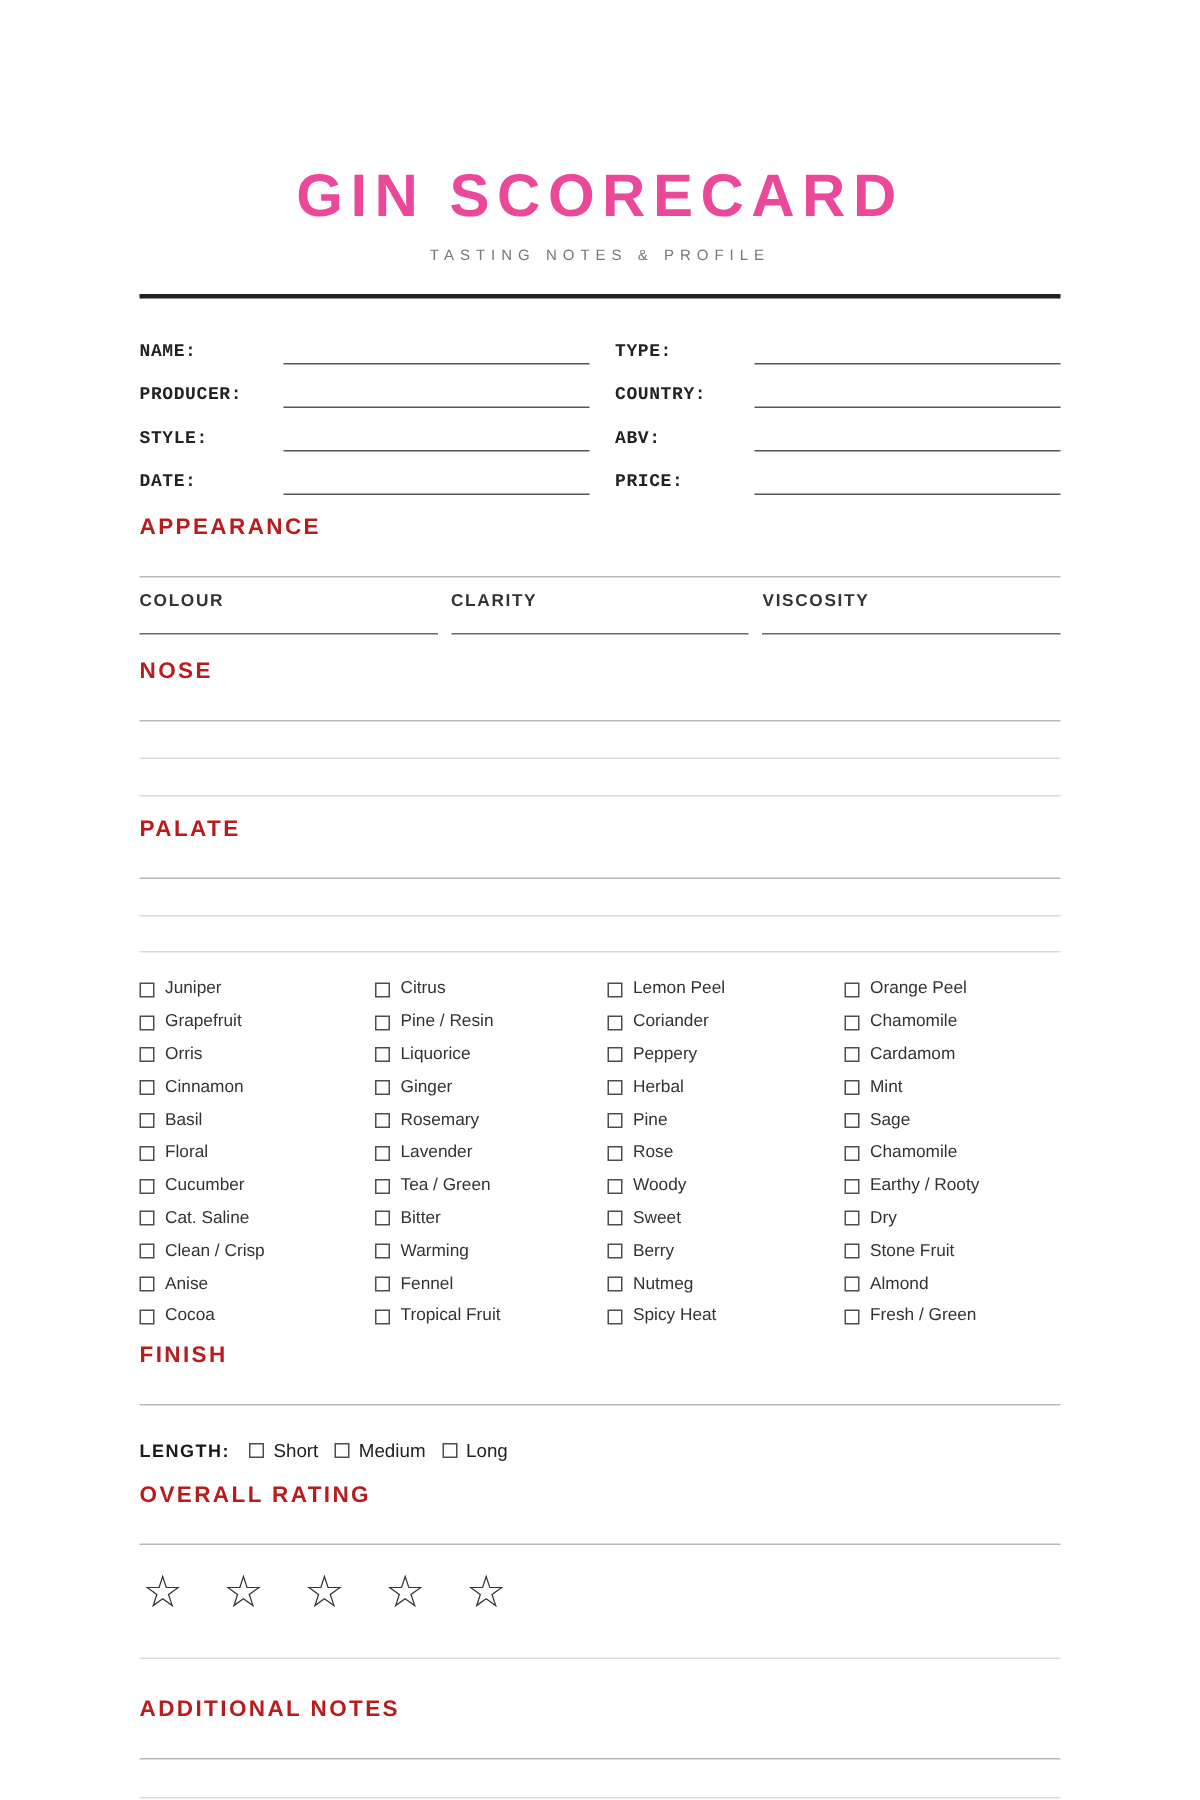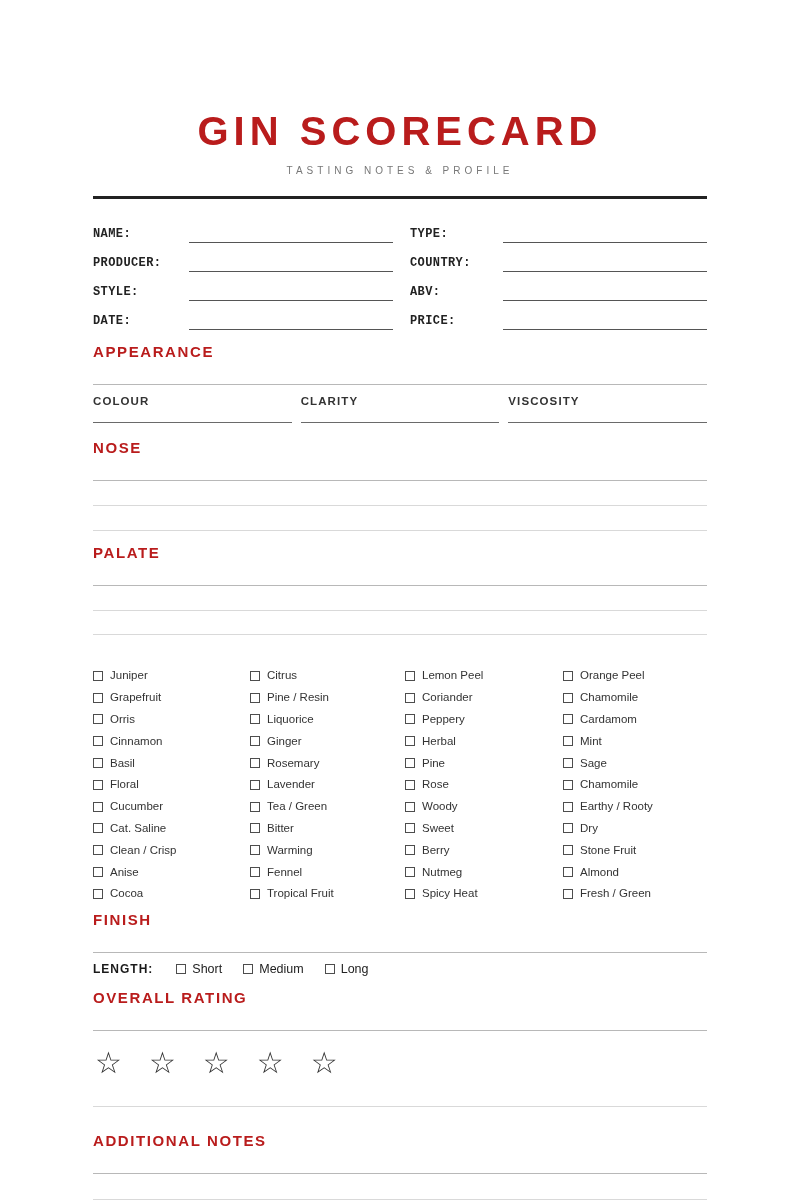--- a/index.html
+++ b/index.html
@@ -8,21 +8,21 @@
     width:800px; height:1200px; overflow:hidden;
     font-family:"Liberation Sans", sans-serif;
     color:#1a1a1a;
   }
   .page { width:800px; height:1200px; padding:0 93px; }
 
   
   .doc-title {
     margin-top:110px; text-align:center;
     font-size:40px; line-height:42px; font-weight:bold;
-    letter-spacing:5px; color:#b91c1c;
+    letter-spacing:5px; color:#ec4899;
   }
   .doc-subtitle {
     margin-top:11px; text-align:center;
     font-size:10px; line-height:16px; letter-spacing:4px;
     color:#777777;
   }
   .rule-thick { margin-top:17px; height:3px; background:#222222; }
 
   
   .fields {
@@ -65,40 +65,40 @@
 
   
   .wline { border-bottom:1px solid #d9d9d9; }
   .wl-24 { margin-top:24px; }
   .wl-23 { margin-top:23px; }
   .wl-post-stars { margin-top:26px; }
   .wl-notes1 { margin-top:25px; }
 
   
   .aroma-grid {
-    margin-top:30px;
+    margin-top:14px;
     display:grid;
     grid-template-columns:157px 155px 158px 1fr;
     grid-auto-rows:21.8px;
   }
   .aroma {
     display:flex; align-items:center;
     font-size:11.5px; color:#333333; line-height:13px;
   }
   .cb {
     display:inline-block; flex:none;
     width:10px; height:10px;
     border:1px solid #4d4d4d; background:#fff;
     margin-right:7px;
   }
 
   
   .length-row {
-    margin-top:8px; height:15px;
-    display:flex; align-items:flex-end; gap:21px;
+    margin-top:23px; height:15px;
+    display:flex; align-items:center; gap:11px;
     font-size:12.5px; color:#222;
   }
   .length-label {
     font-size:12px; font-weight:bold; letter-spacing:1px; color:#1a1a1a;
     margin-right:2px;
   }
   .length-opt { display:flex; align-items:center; }
   .length-opt .cb { margin-right:6px; }
 
   

